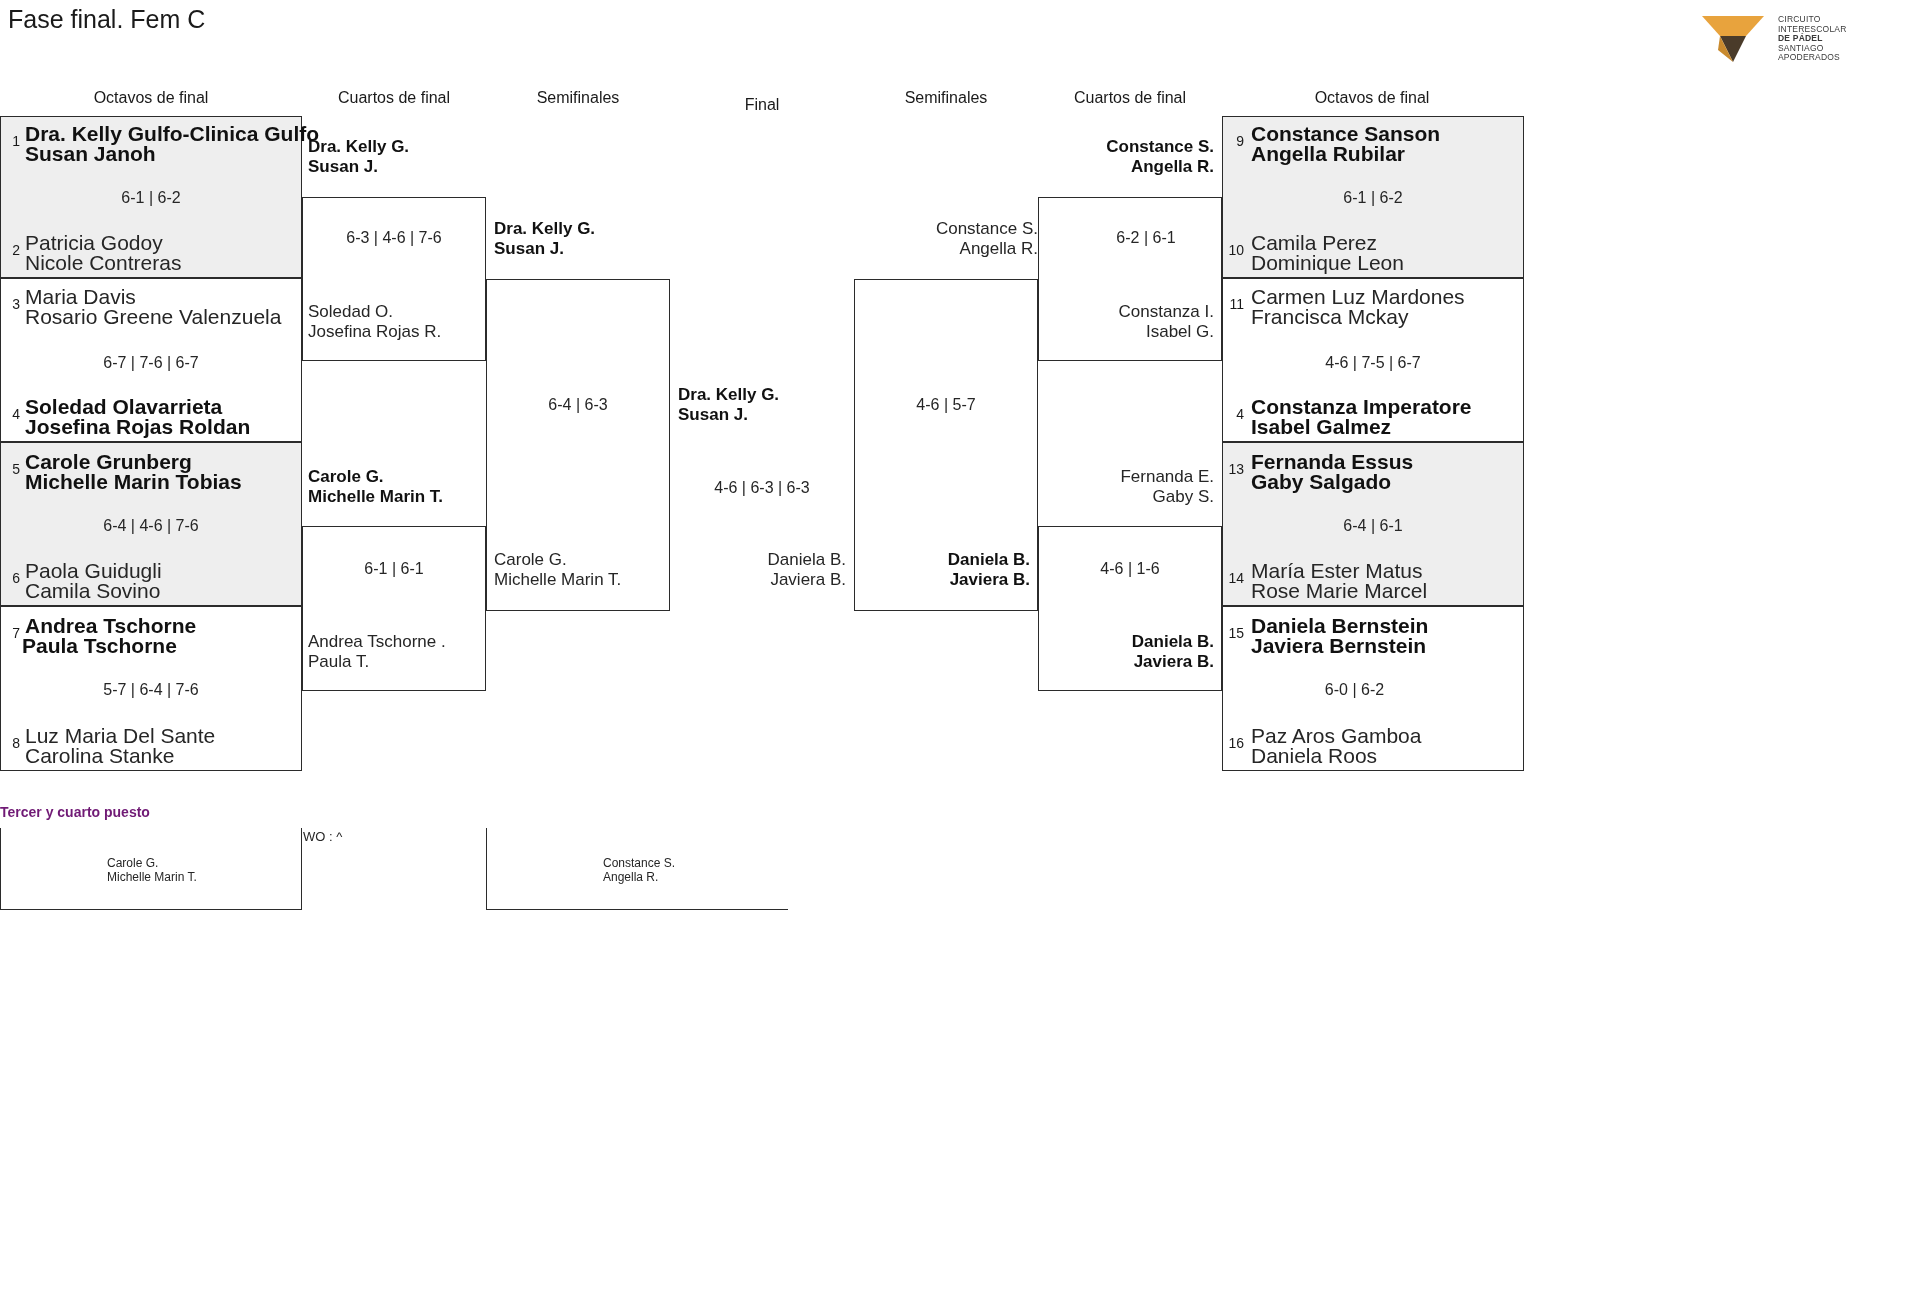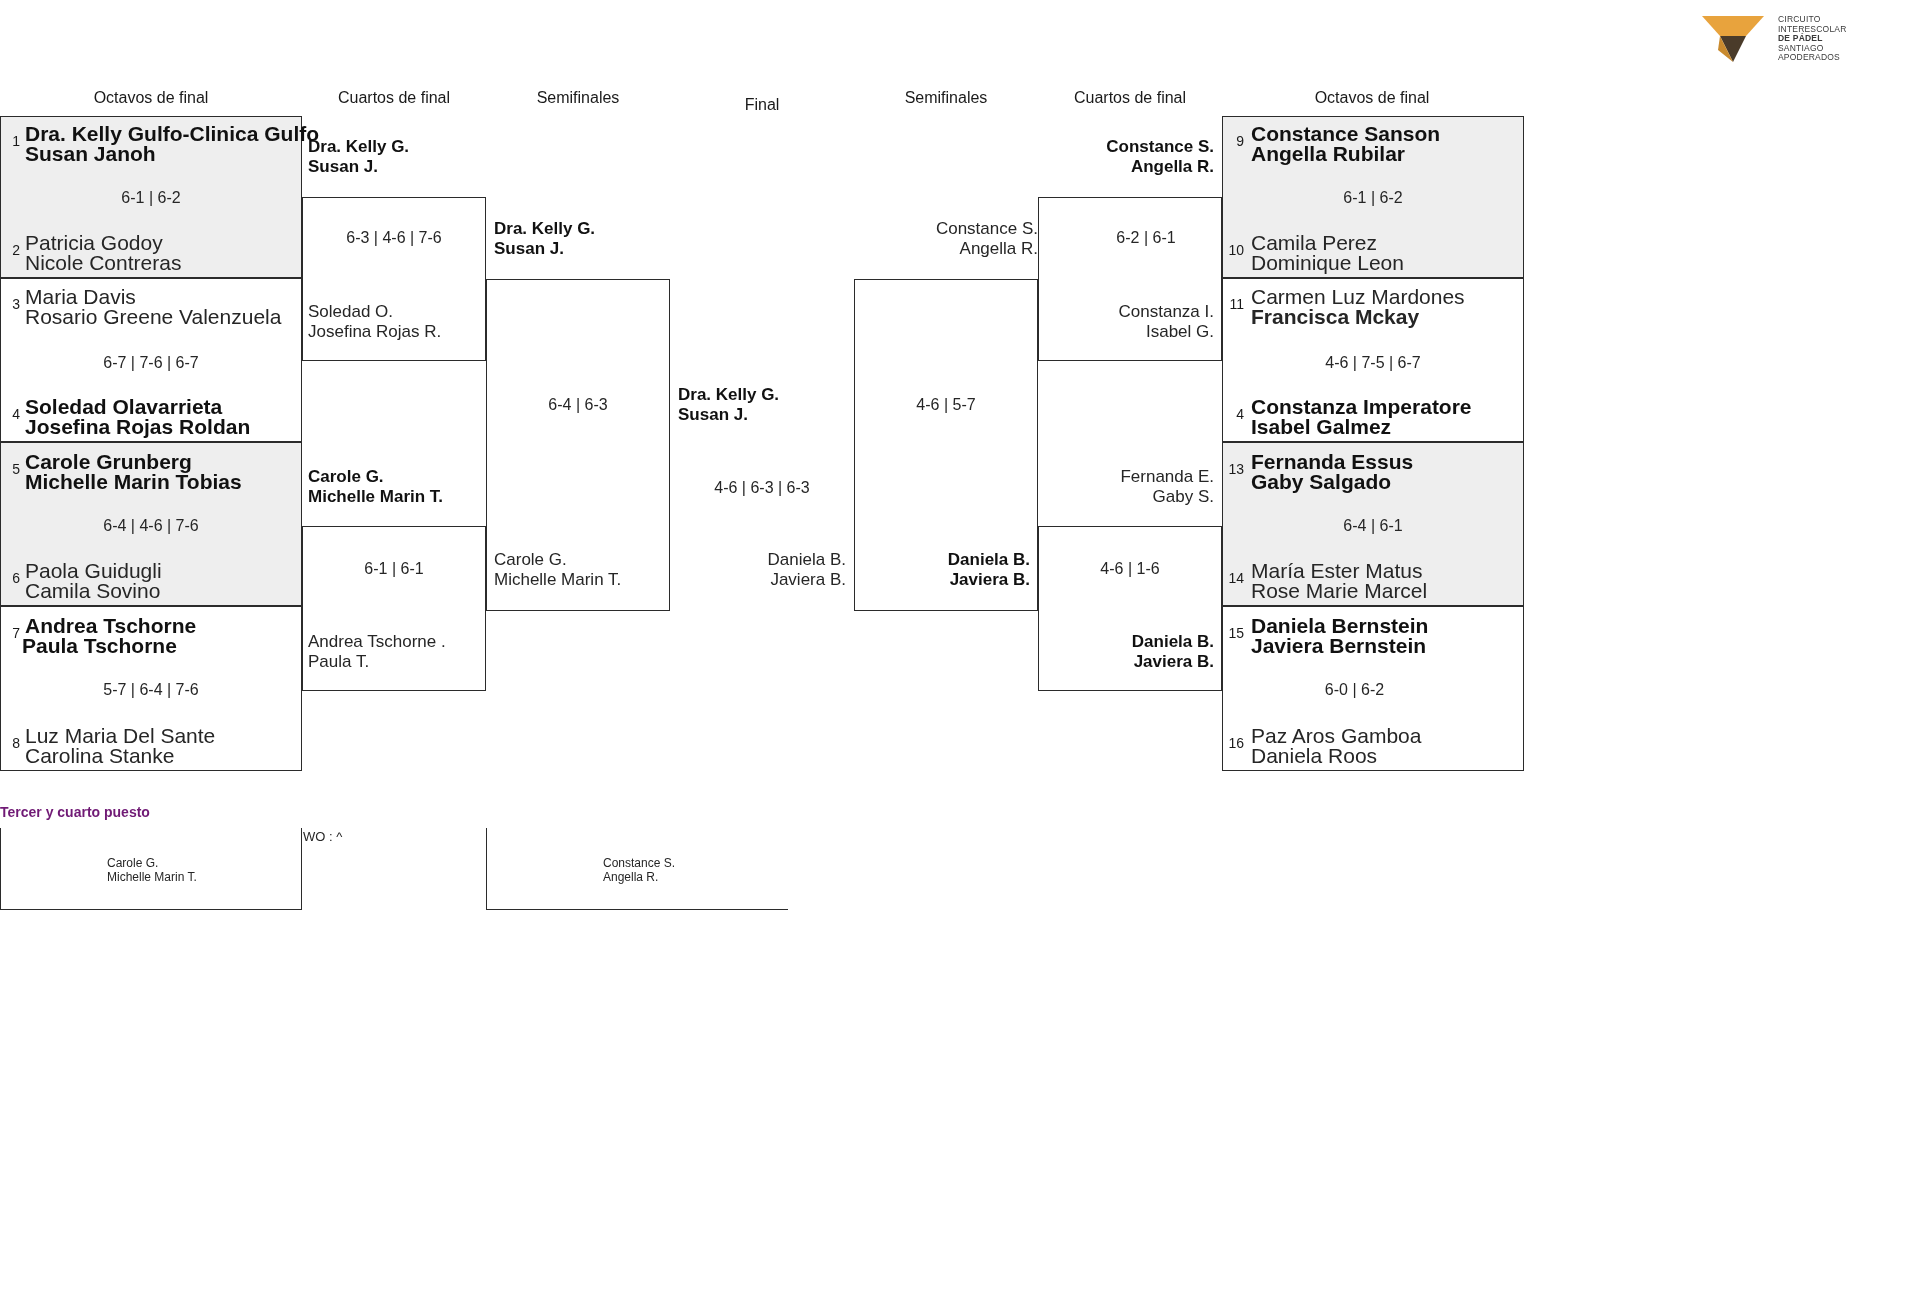--- a/index.html
+++ b/index.html
@@ -59,20 +59,21 @@
   
   .tp-title { position: absolute; font-size: 14px; font-weight: 700; color: #701a75; }
   .tp-box { position: absolute; border: 1px solid #2b2b2b; background: #fff; }
   .tp-name { position: absolute; font-size: 12px; line-height: 16px; color: #262626; white-space: nowrap; }
   .tp-wo { position: absolute; font-size: 13px; color: #262626; white-space: nowrap; }
 </style>
 </head>
 <body>
 
 <div class="title-block">
+  <div class="title-line">Fase final. Fem C</div>
 </div>
 
 <div class="logo-wrap">
   <div class="logo-mark">
     <svg width="74" height="58" viewBox="0 0 74 58">
       <polygon points="6,6 68,6 50,26 24,26" fill="#E8A33D"></polygon>
       <polygon points="24,26 50,26 37,52" fill="#4A3B2A"></polygon>
       <polygon points="24,26 37,52 22,40" fill="#C98A2E"></polygon>
     </svg>
   </div>
@@ -188,21 +189,21 @@
 <div class="team win" style="left:1251px; top:123px;">Constance Sanson</div>
 <div class="team win" style="left:1251px; top:143px;">Angella Rubilar</div>
 <div class="score" style="left:1222px; top:189px; width:302px; text-align:center;">6-1 | 6-2</div>
 <div class="seed" style="left:1222px; top:242px;">10</div>
 <div class="team" style="left:1251px; top:232px;">Camila Perez</div>
 <div class="team" style="left:1251px; top:252px;">Dominique Leon</div>
 
 <div class="slot" style="left:1222px; top:278px; width:302px; height:164px;"></div>
 <div class="seed" style="left:1222px; top:296px;">11</div>
 <div class="team" style="left:1251px; top:286px;">Carmen Luz Mardones</div>
-<div class="team" style="left:1251px; top:306px;font-weight:bold;">Francisca Mckay</div>
+<div class="team" style="left:1251px; top:306px;">Francisca Mckay</div>
 <div class="score" style="left:1222px; top:354px; width:302px; text-align:center;">4-6 | 7-5 | 6-7</div>
 <div class="seed" style="left:1222px; top:406px;">4</div>
 <div class="team win" style="left:1251px; top:396px;">Constanza Imperatore</div>
 <div class="team win" style="left:1251px; top:416px;">Isabel Galmez</div>
 
 <div class="slot shaded" style="left:1222px; top:442px; width:302px; height:164px;"></div>
 <div class="seed" style="left:1222px; top:461px;">13</div>
 <div class="team win" style="left:1251px; top:451px;">Fernanda Essus</div>
 <div class="team win" style="left:1251px; top:471px;">Gaby Salgado</div>
 <div class="score" style="left:1222px; top:517px; width:302px; text-align:center;">6-4 | 6-1</div>

